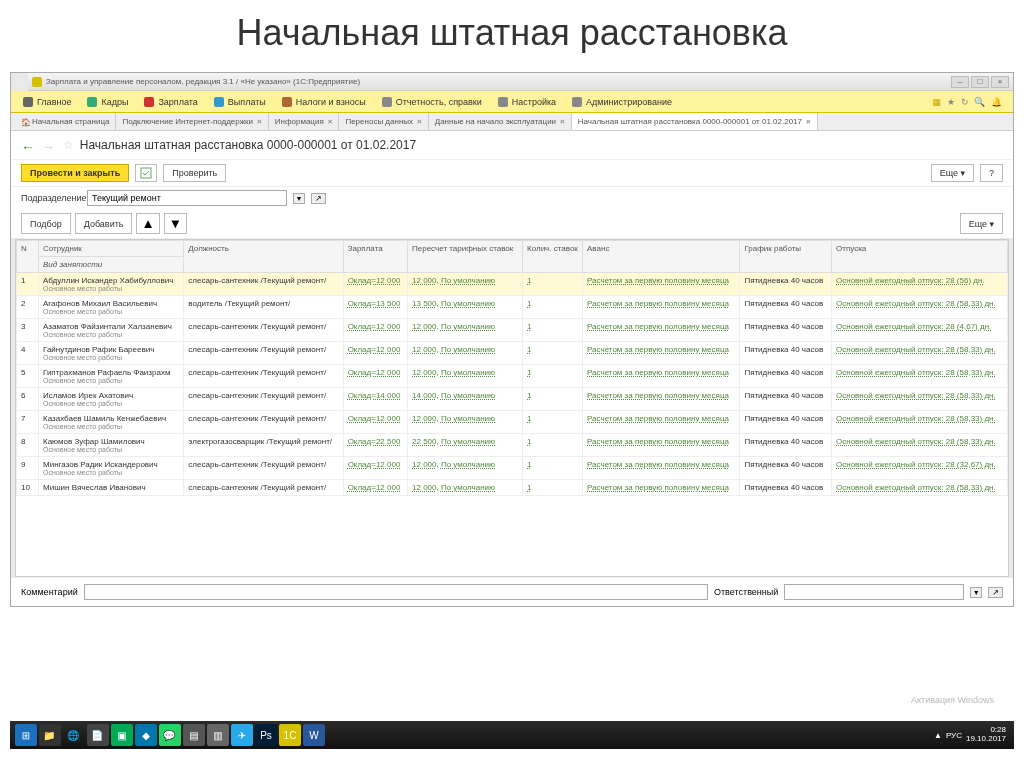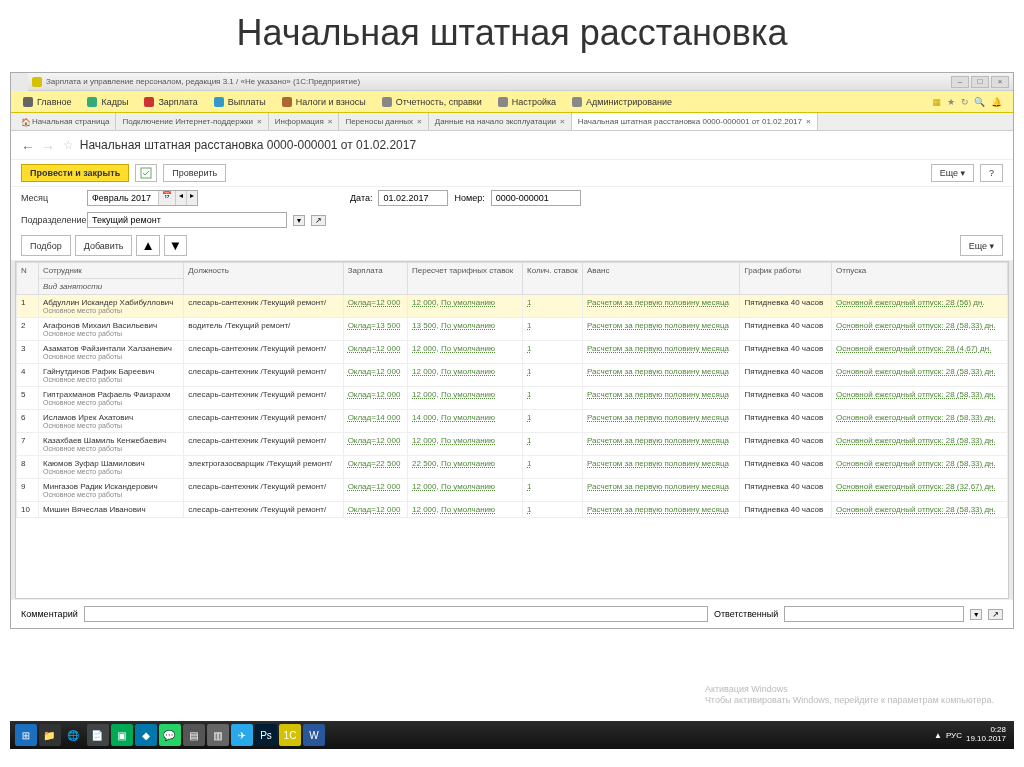--- a/index.html
+++ b/index.html
@@ -173,34 +173,20 @@
           <rect x="1" y="1" width="10" height="10" fill="none" stroke="#6a6" stroke-width="1"></rect>
           <path d="M3 6 L5 8 L9 4" stroke="#6a6" fill="none"></path>
         </svg>
       </button>
     <button class="btn-plain">Проверить</button>
     <div class="tb-spacer"></div>
     <button class="btn-plain"><span>Еще</span> ▾</button>
     <button class="btn-plain">?</button>
   </div>
 
-  <div class="form-row">
-    <span class="form-label">Месяц</span>
-    <div class="month-input-wrap">
-      <input class="month-input" value="Февраль 2017" style="">
-      <span class="month-btn">📅</span>
-      <span class="month-btn">◂</span>
-      <span class="month-btn">▸</span>
-    </div>
-    <div class="form-gap"></div>
-    <span>Дата:</span>
-    <input class="form-input" style="width: 70px;" value="01.02.2017">
-    <span>Номер:</span>
-    <input class="form-input" style="width: 90px;" value="0000-000001">
-  </div>
 
   <div class="form-row">
     <span class="form-label">Подразделение</span>
     <input class="form-input subunit-input" value="Текущий ремонт" style="">
     <span class="month-btn" style="border:1px solid #aaa">▾</span>
     <span class="month-btn" style="border:1px solid #aaa">↗</span>
   </div>
 
   <div class="action-row">
     <button class="btn-plain">Подбор</button>
@@ -350,21 +336,20 @@
     <span>Ответственный</span>
     <input class="resp-input" style="">
     <span class="month-btn" style="border:1px solid #aaa">▾</span>
     <span class="month-btn" style="border:1px solid #aaa">↗</span>
   </div>
 
 </div>
 
 <div class="watermark">
   <div>Активация Windows</div>
-  <div>Чтобы активировать Windows, перейдите к параметрам компьютера.</div>
 </div>
 
 <div class="taskbar">
   <div class="tb-item" style="background:#1a6fbf">⊞</div>
   <div class="tb-item" style="background:#333">📁</div>
   <div class="tb-item">🌐</div>
   <div class="tb-item" style="background:#444">📄</div>
   <div class="tb-item" style="background:#0a5">▣</div>
   <div class="tb-item" style="background:#07a">◆</div>
   <div class="tb-item" style="background:#25D366">💬</div>

